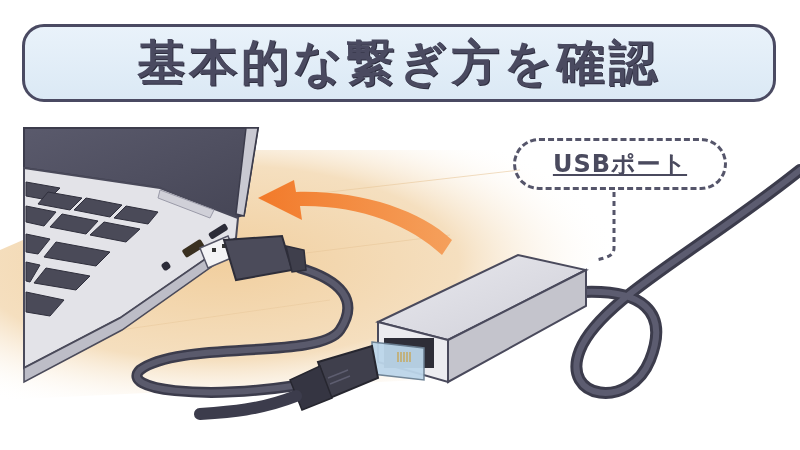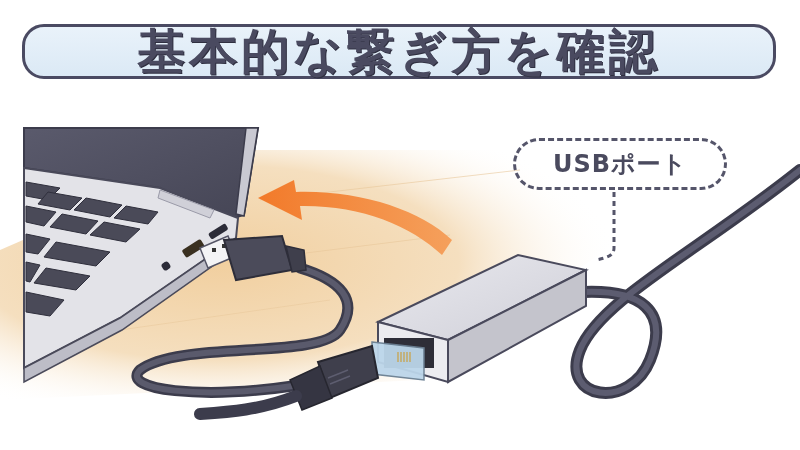--- a/index.html
+++ b/index.html
@@ -3,21 +3,21 @@
   <meta charset="utf-8">
   <style>
     html, body { margin: 0; padding: 0; }
     body {
       width: 800px; height: 450px; overflow: hidden;
       background: #ffffff;
       font-family: "DejaVu Sans", sans-serif;
       position: relative;
     }
     .title-banner {
-      position: absolute; left: 22px; top: 24px; width: 754px; height: 55px;
+      position: absolute; left: 22px; top: 24px; width: 754px; height: 78px;
       box-sizing: border-box;
       border: 3px solid #4a4a62;
       border-radius: 22px;
       background: linear-gradient(180deg, #e9f2fa 0%, #dbe9f5 100%);
       display: flex; align-items: center; justify-content: center;
     }
     .title-text {
       font-family: "DejaVu Sans", sans-serif;
       font-weight: bold;
       font-size: 48px;
@@ -31,20 +31,21 @@
       box-sizing: border-box;
       border: 3px dashed #55556a;
       border-radius: 26px;
       display: flex; align-items: center; justify-content: center;
       background: transparent;
     }
     .callout-text {
       font-family: "DejaVu Sans", sans-serif;
       font-size: 24px; font-weight: bold; color: #4a4a5e;
       letter-spacing: 1px;
+      text-decoration: underline;
     }
   </style>
 </head>
 <body>
 
 <div class="title-banner">
   <span class="title-text">基本的な繋ぎ方を確認</span>
 </div>
 
 <svg class="scene" viewBox="0 115 800 335" width="800" height="335" xmlns="http://www.w3.org/2000/svg">

